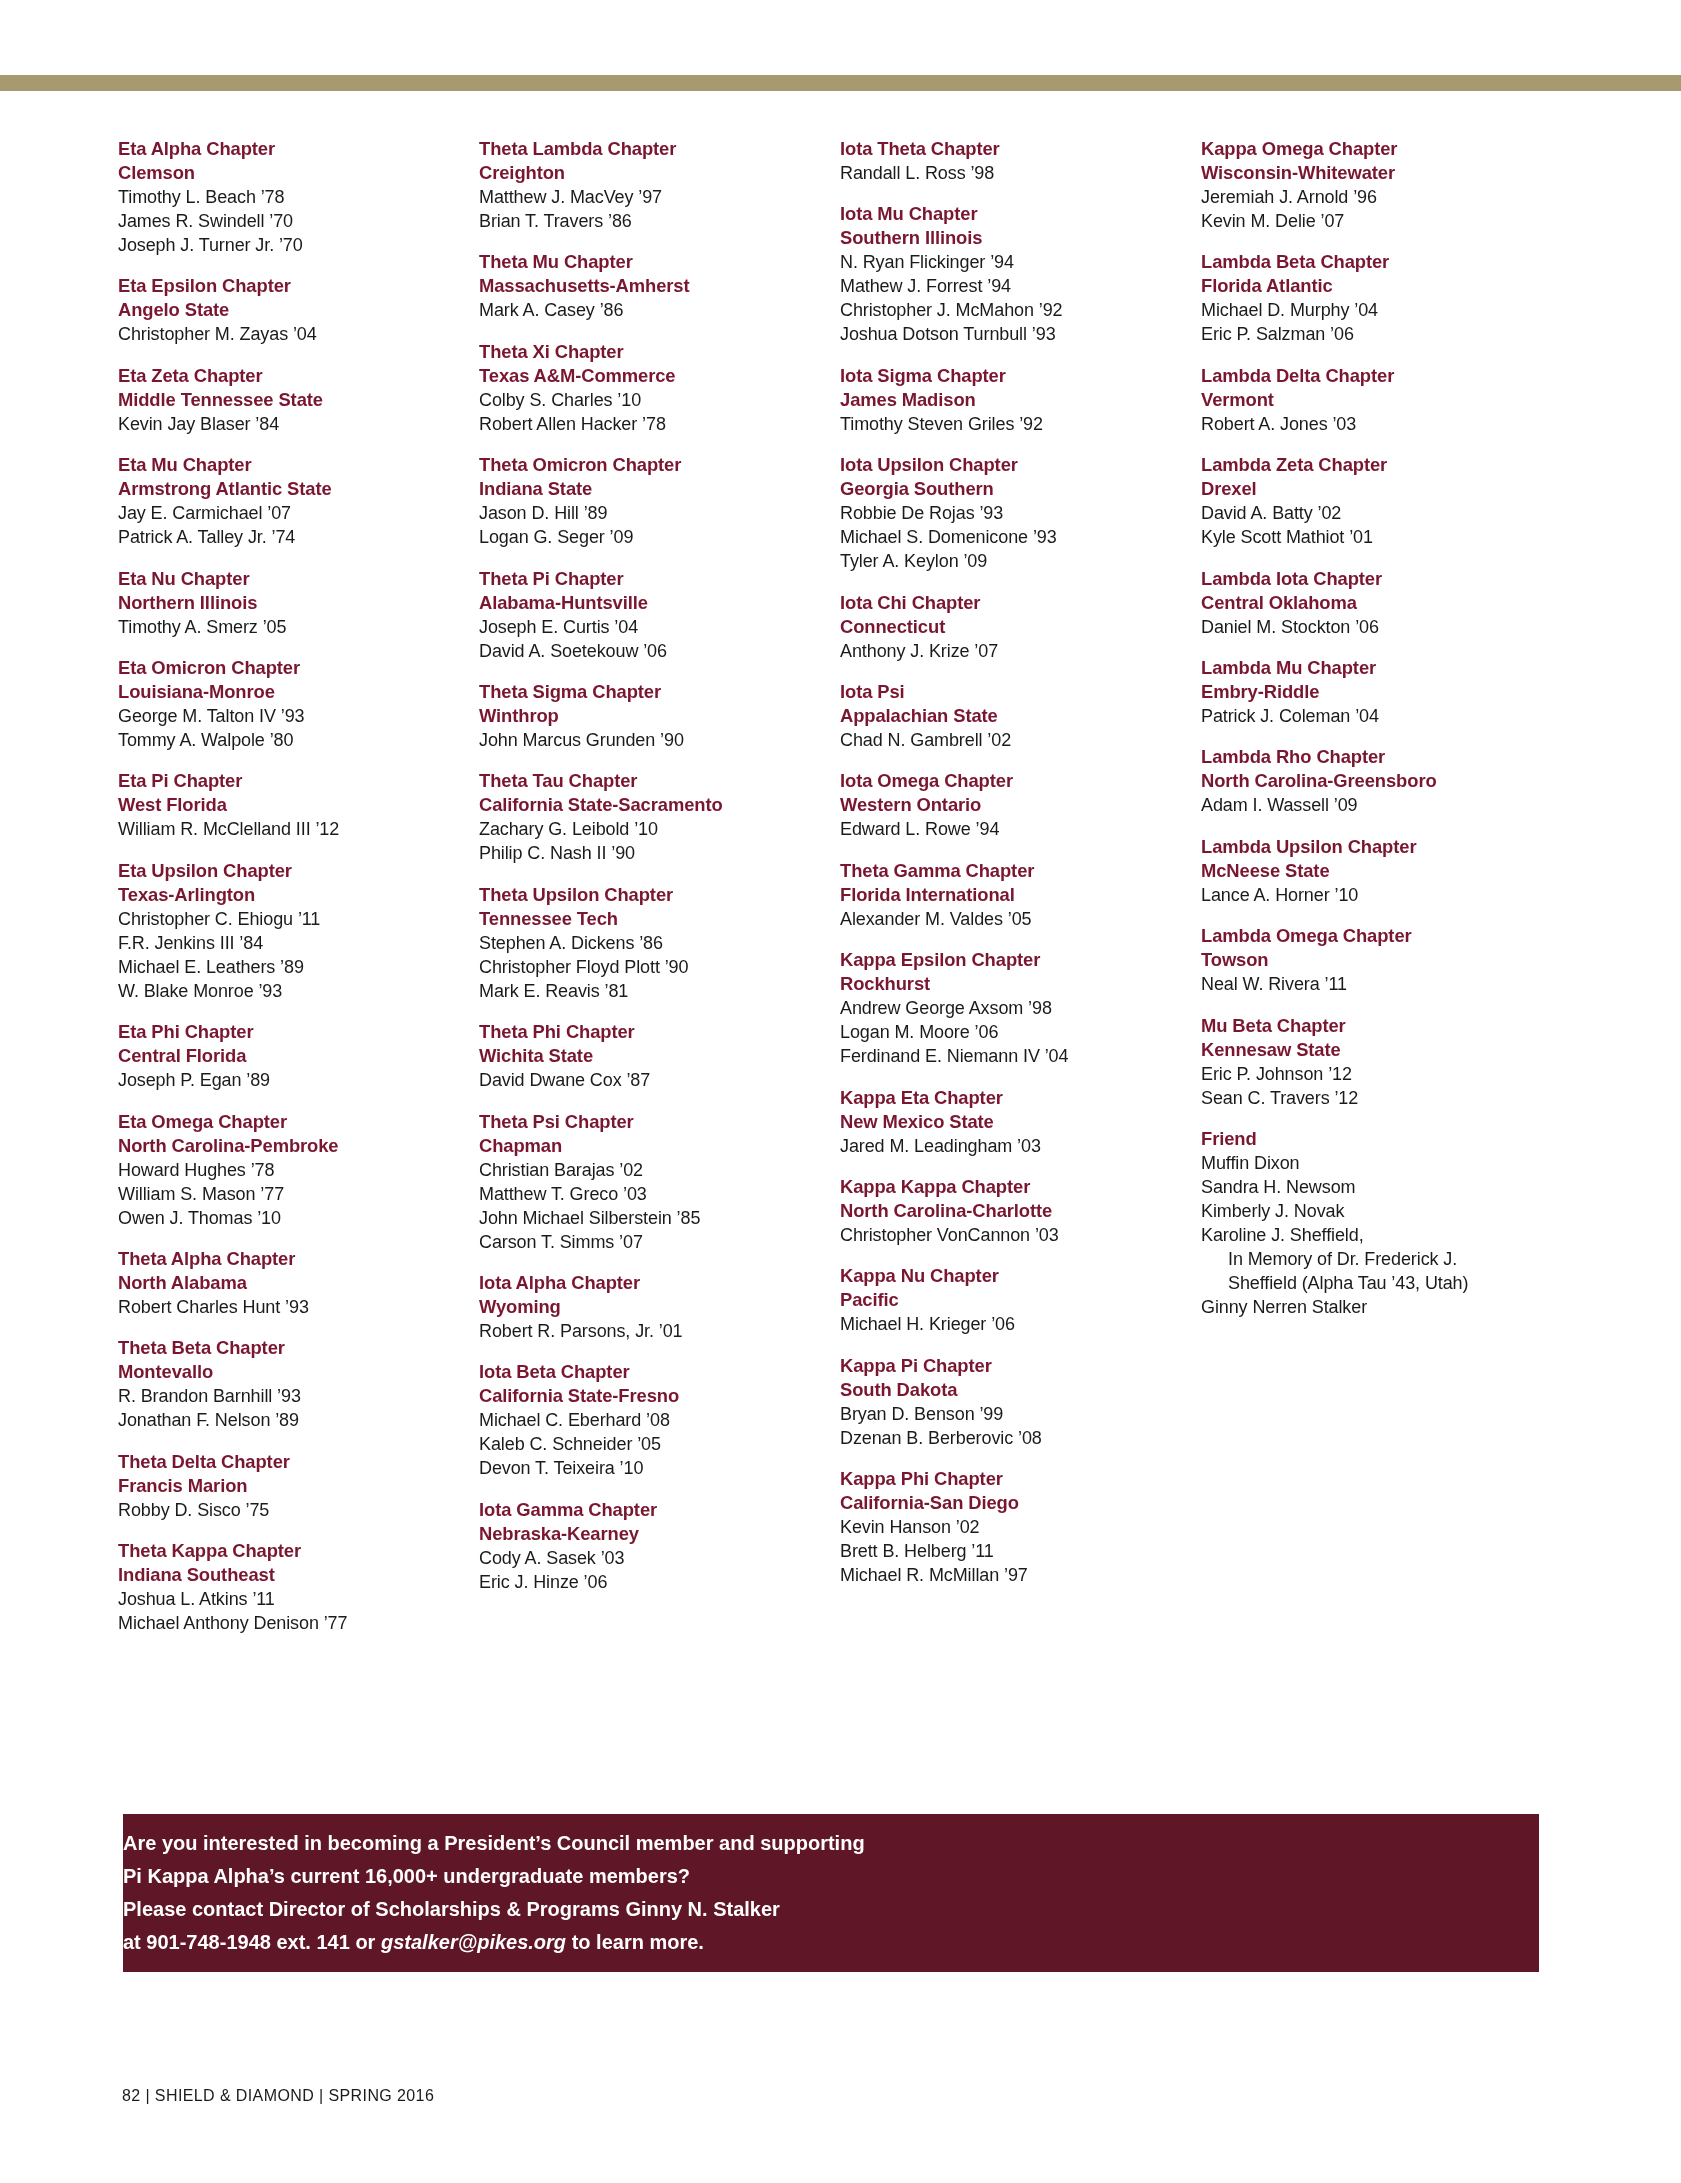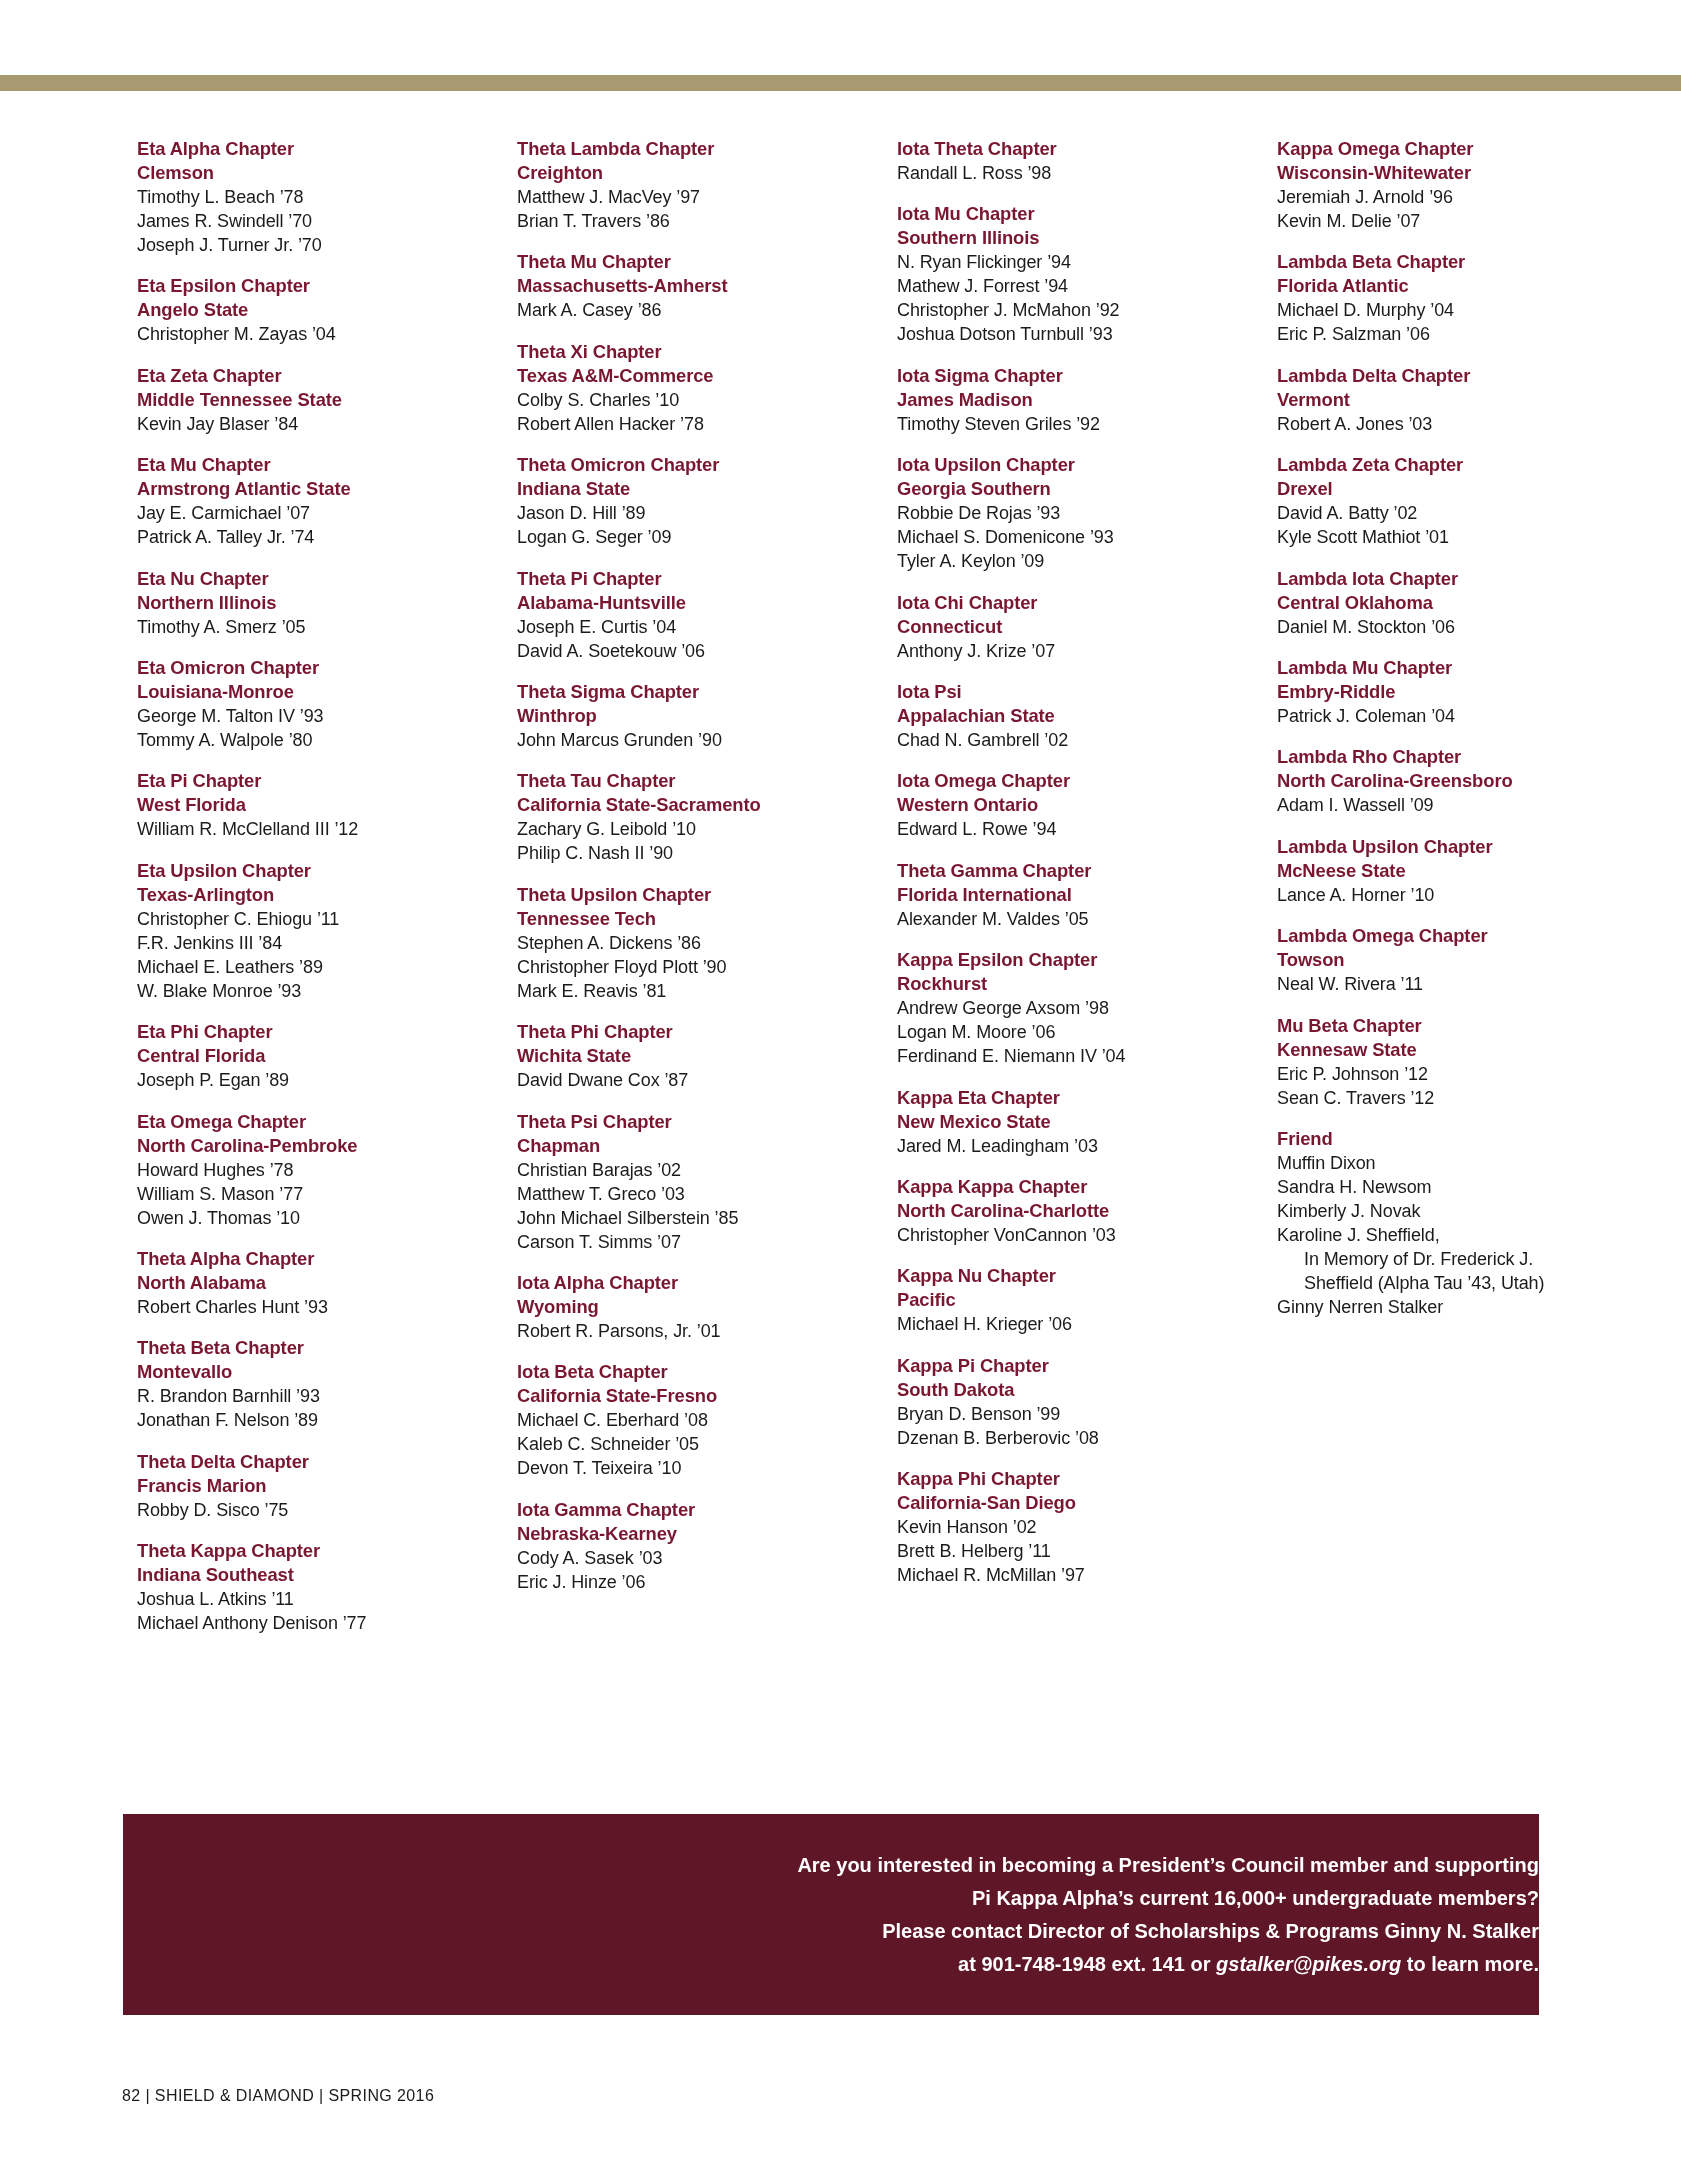--- a/index.html
+++ b/index.html
@@ -34,21 +34,20 @@
     width: 1458px;
     display: flex;
     gap: 0px;
     align-items: flex-start;
   }
   .donor-column {
     width: 361px;
     flex: 0 0 361px;
     padding-right: 16px;
     box-sizing: border-box;
-    margin-left: 19px;
   }
   .donor-column.col-4 { width: 375px; flex: 0 0 375px; }
 
   .chapter-block { margin-bottom: 17.4px; }
   .chapter-block:last-child { margin-bottom: 0; }
 
   .chapter-name,
   .chapter-school {
     color: #7a1730;
     font-weight: bold;
@@ -66,25 +65,25 @@
   .donor-name.indented {
     padding-left: 27px;
   }
 
   
   #cta-box {
     position: absolute;
     left: 123px;
     top: 1814px;
     width: 1416px;
-    height: 201px;
+    height: 158px;
     background: #5f1727;
     display: flex;
     flex-direction: column;
-    align-items: flex-end;
+    align-items: flex-start;
     justify-content: center;
   }
   .cta-line {
     color: #ffffff;
     font-weight: bold;
     font-size: 20px;
     line-height: 33px;
     text-align: center;
     white-space: nowrap;
   }

